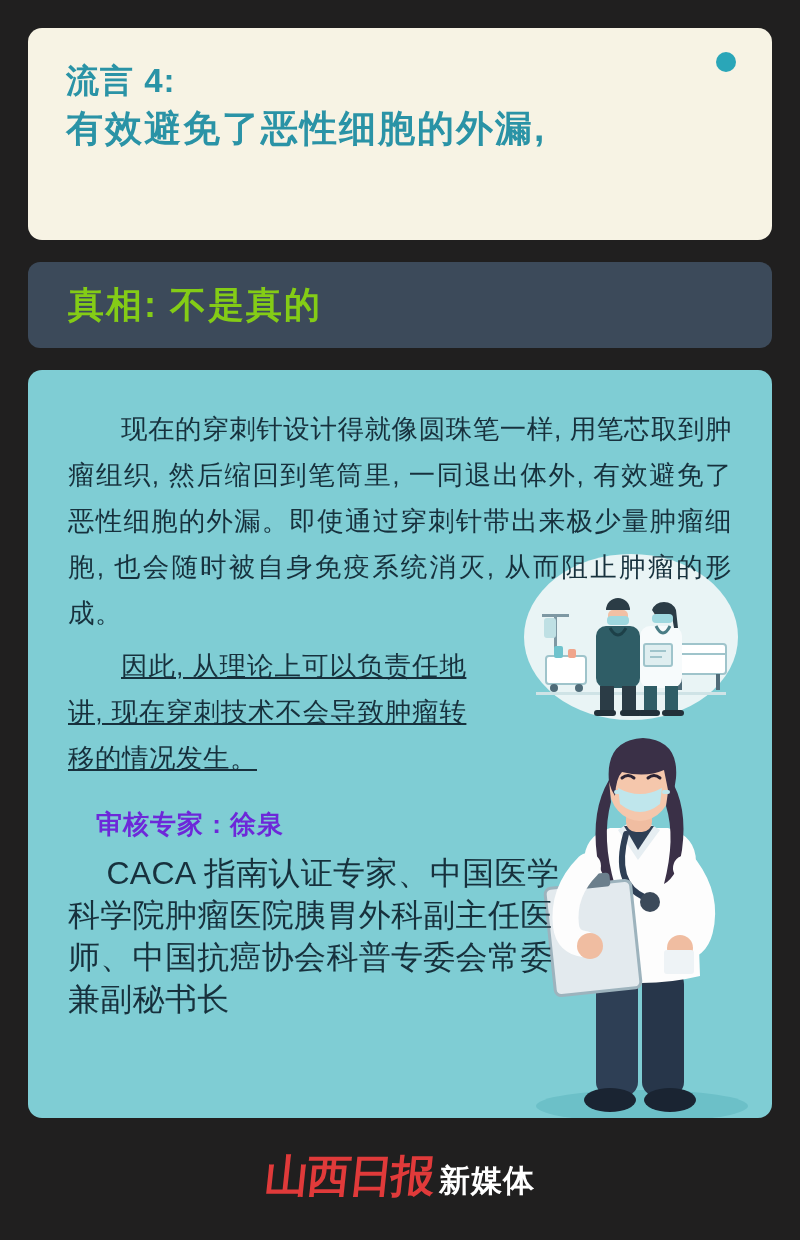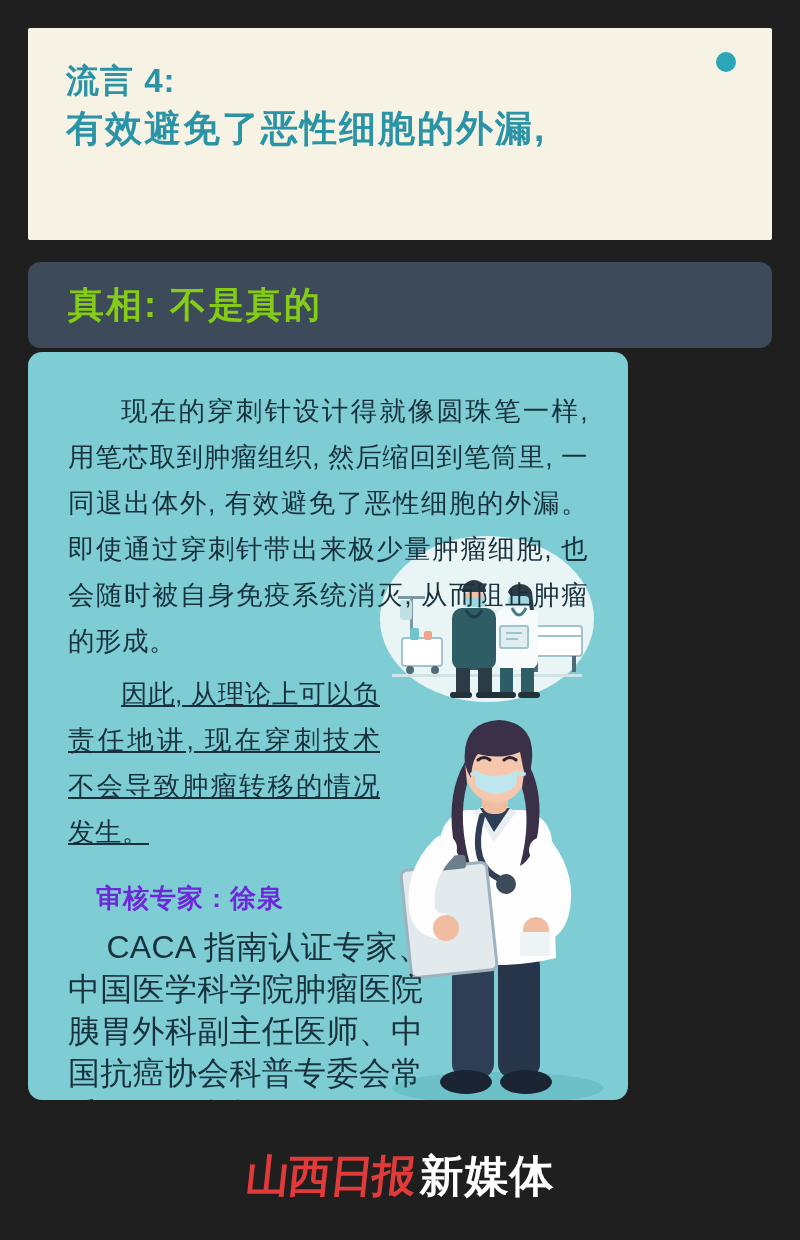--- a/index.html
+++ b/index.html
@@ -21,21 +21,21 @@
   }
 
   
   .rumor-card {
     position: absolute;
     left: 28px;
     top: 28px;
     width: 744px;
     height: 212px;
     background: #f7f3e4;
-    border-radius: 2px;
+    border-radius: 14px;
     box-sizing: border-box;
     padding: 30px 38px 0 38px;
   }
   .rumor-dot {
     position: absolute;
     right: 36px;
     top: 24px;
     width: 20px;
     height: 20px;
     border-radius: 50%;
@@ -73,22 +73,22 @@
     color: #84cc16;
     font-size: 36px;
     font-weight: bold;
     letter-spacing: 2px;
   }
 
   
   .body-card {
     position: absolute;
     left: 28px;
-    top: 352px;
-    width: 600px;
+    top: 370px;
+    width: 744px;
     height: 748px;
     background: #7fcdd4;
     border-radius: 14px;
     box-sizing: border-box;
     padding: 36px 40px 0 40px;
     overflow: hidden;
   }
   .para {
     color: #17313d;
     font-size: 26.5px;
@@ -163,21 +163,21 @@
     color: #e03a3a;
     font-family: "Liberation Serif", "DejaVu Serif", serif;
     font-size: 44px;
     font-weight: bold;
     letter-spacing: -2px;
     transform: skewX(-6deg);
   }
   .logo-sub {
     color: #ffffff;
     font-family: "Liberation Serif", "DejaVu Serif", serif;
-    font-size: 44px;
+    font-size: 31px;
     font-weight: bold;
     letter-spacing: 1px;
     margin-left: 6px;
   }
 </style>
 </head>
 <body>
 
 <div class="poster">
 

